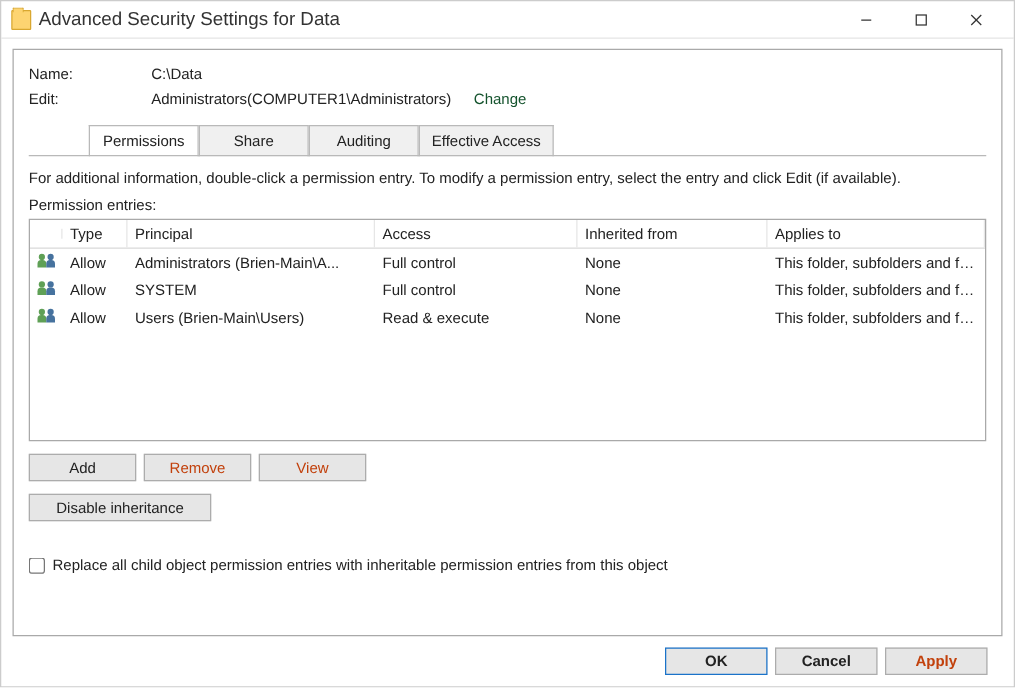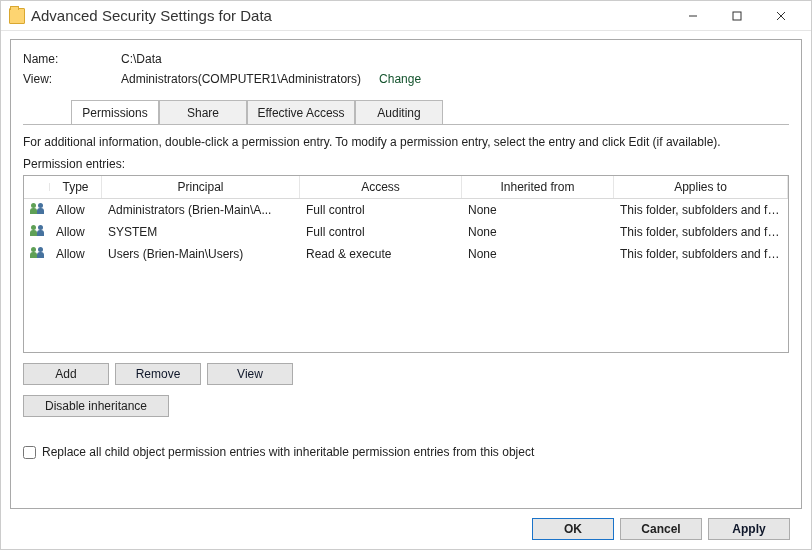--- a/index.html
+++ b/index.html
@@ -20,33 +20,33 @@
   .link { color: #14532d; cursor: pointer; }
   .tabs { display:flex; margin-top: 8px; padding-left: 48px; }
   .tab { padding: 5px 0; text-align:center; border: 1px solid #b9b9b9; border-bottom: none; background: #f0f0f0; cursor: pointer; }
   .tab.active { background: #fff; }
   .t0{width:88px;} .t1{width:88px;} .t2{width:88px;} .t3{width:108px;}
   .tabbar-bottom { height:1px; background:#b9b9b9; margin-top:-1px; }
   .infotext { margin-top: 10px; margin-bottom: 8px; }
   .subhead { margin-bottom: 4px; }
   .grid { border:1px solid #a9a9a9; height: 178px; overflow:hidden; }
   .grid-header, .grid-row { display:flex; align-items:center; }
-  .grid-header { border-bottom: 1px solid #d9d9d9; background:#fff;text-align:center; }
+  .grid-header { border-bottom: 1px solid #d9d9d9; background:#fff; }
   .grid-header .cell { padding: 4px 6px; border-right: 1px solid #e6e6e6; font-weight: normal; }
   .grid-row { padding: 2px 0; }
   .grid-row .cell { padding: 2px 6px; white-space: nowrap; overflow:hidden; text-overflow: ellipsis; }
   .c-icon{width:26px;} .c-type{width:52px;} .c-principal{width:198px;} .c-access{width:162px;} .c-inherited{width:152px;} .c-applies{flex:1;}
   .row-ico { width:16px; height:14px; position:relative; }
   .row-ico .head { position:absolute; width:5px; height:5px; border-radius:50%; top:0; }
   .row-ico .body { position:absolute; width:7px; height:6px; border-radius:3px 3px 0 0; top:5px; }
   .row-ico .h1{left:1px;background:#5fa056;} .row-ico .b1{left:0;background:#5fa056;}
   .row-ico .h2{left:8px;background:#46729e;} .row-ico .b2{left:7px;background:#46729e;}
   .btnrow { display:flex; gap: 6px; margin-top: 10px; }
   .btn { min-width: 86px; height: 22px; border: 1px solid #acacac; background: #e6e6e6; cursor:pointer; padding: 0 10px; text-align:center; }
-  .btn:disabled { color:#0f172a; cursor:default; }
+  .btn:disabled { color:#c2410c; cursor:default; }
   .btn-wide { min-width: 146px; }
   .chk { display:flex; align-items:center; gap:6px; margin-top: 28px; }
   .chk input { width:13px; height:13px; }
   .footer { height: 40px; display:flex; align-items:center; justify-content:flex-end; gap:6px; padding: 0 12px; }
   .footer .btn { min-width: 82px; font-weight: bold; }
   .footer .btn.default { border-color:#1a73c9; }
 </style>
 </head>
 <body>
 
@@ -75,32 +75,32 @@
   </div>
 
   <div class="content">
     <div class="panel">
 
       <div class="kv">
         <span class="k">Name:</span>
         <span class="v">C:\Data</span>
       </div>
       <div class="kv">
-        <span class="k">View:</span>
+        <span class="k">Edit:</span>
         <span class="v">
           <span>Administrators(COMPUTER1\Administrators)</span>
           <span class="link">Change</span>
         </span>
       </div>
 
       <div class="tabs">
         <div class="tab t0 active">Permissions</div>
         <div class="tab t1">Share</div>
+        <div class="tab t2">Auditing</div>
         <div class="tab t3">Effective Access</div>
-        <div class="tab t2">Auditing</div>
       </div>
       <div class="tabbar-bottom"></div>
 
       <div class="infotext">For additional information, double-click a permission entry. To modify a permission entry, select the entry and click Edit (if available).</div>
       <div class="subhead">Permission entries:</div>
 
       <div class="grid">
         <div class="grid-header">
           <div class="cell c-icon"></div>
           <div class="cell c-type">Type</div>

